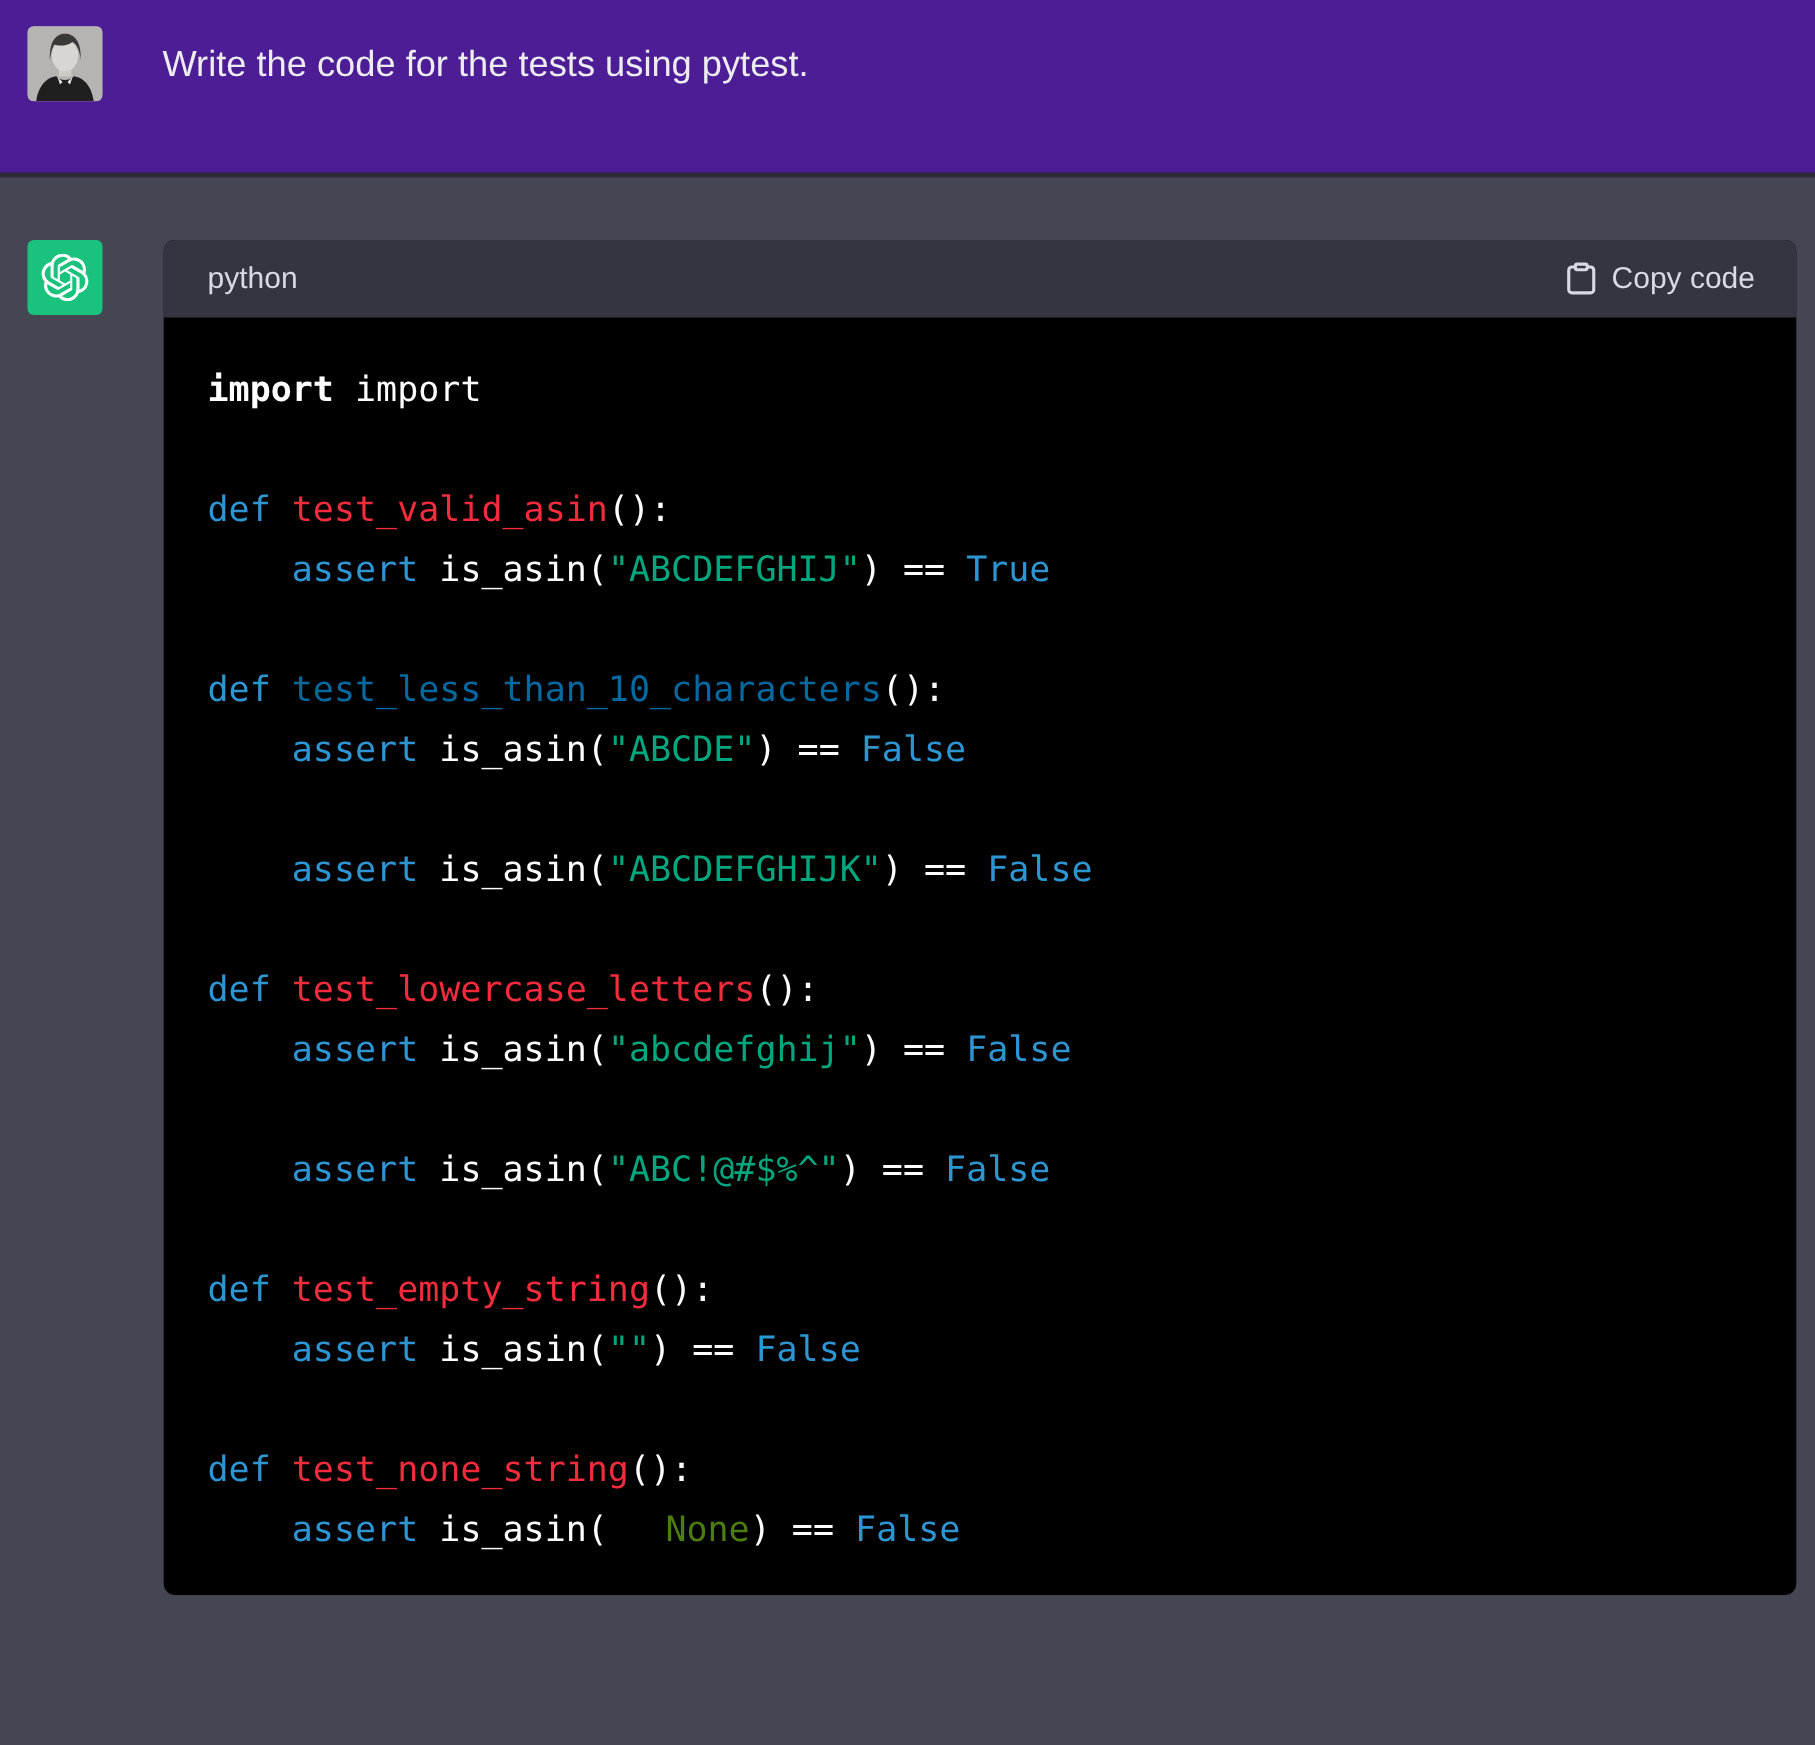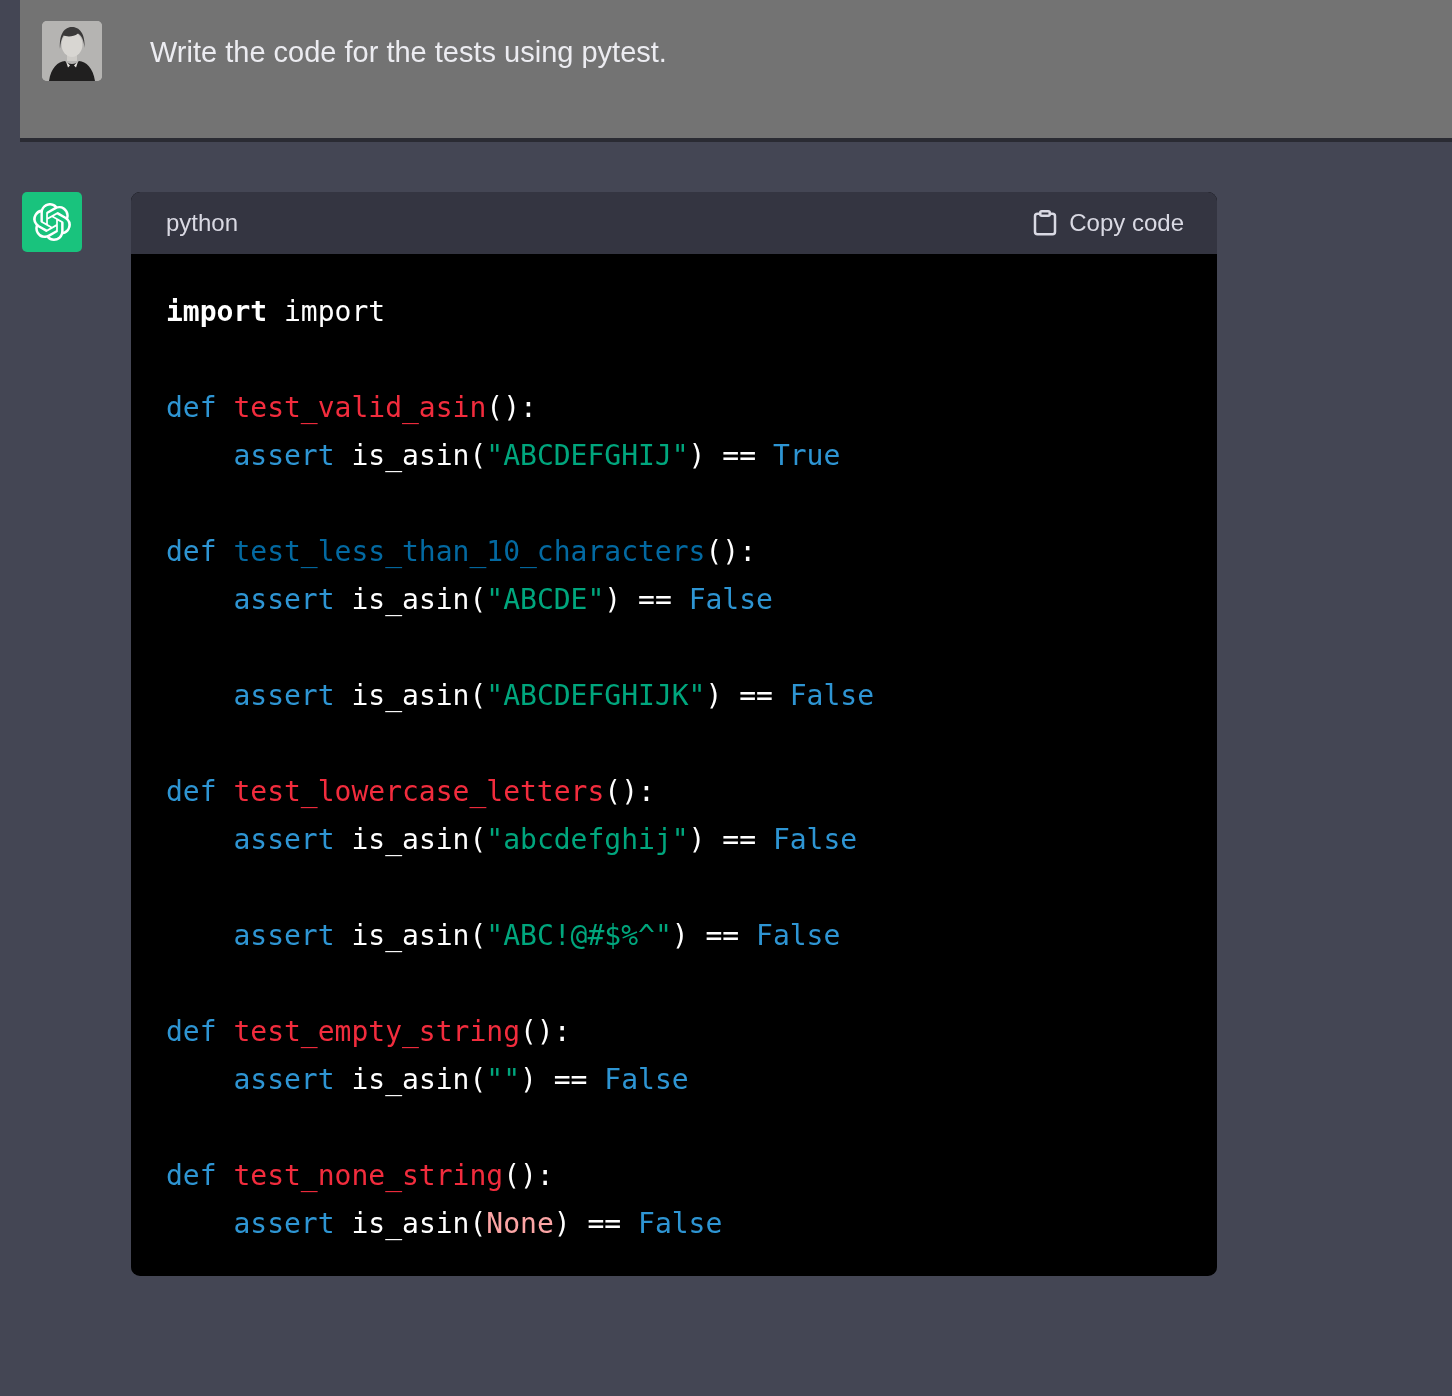--- a/index.html
+++ b/index.html
@@ -7,23 +7,22 @@
   body {
     width: 1452px; height: 1396px;
     background: #444654;
     font-family: "Liberation Sans", sans-serif;
     position: relative;
     overflow: hidden;
   }
   .user-row {
     position: relative;
     height: 142px;
-    background: #737373;
+    background: #4c1d95;
     border-bottom: 4px solid #2a2b33;
-    margin-left: 20px;
   }
   .avatar {
     width: 60px; height: 60px;
     border-radius: 5px;
     overflow: hidden;
     flex: none;
   }
   .user-avatar { position: absolute; left: 22px; top: 21px; background: #b5b4b2; }
   .user-avatar svg, .bot-avatar svg { display: block; }
   .user-text {
@@ -32,21 +31,21 @@
     color: #ececf1;
   }
   .assistant-row { position: relative; height: 1250px; background: #444654; }
   .bot-avatar {
     position: absolute; left: 22px; top: 50px;
     background: #19c37d;
     display: flex; align-items: center; justify-content: center;
   }
   .code-block {
     position: absolute; left: 131px; top: 50px;
-    width: 1086px;
+    width: 1306px;
     border-radius: 9px;
     overflow: hidden;
     background: #000000;
   }
   .code-header {
     height: 62px;
     background: #343541;
     display: flex; align-items: center;
     padding: 0 33px 0 35px;
     font-size: 24px;
@@ -119,16 +118,16 @@
         <div class="code-line">&nbsp;</div>
         <div class="code-line"><span style="color: rgb(46, 149, 211);">def</span><span style="color: rgb(255, 255, 255);"> </span><span style="color: rgb(242, 44, 61);">test_lowercase_letters</span><span style="color: rgb(255, 255, 255);">():</span></div>
         <div class="code-line"><span style="color: rgb(255, 255, 255);">    </span><span style="color: rgb(46, 149, 211);">assert</span><span style="color: rgb(255, 255, 255);"> is_asin(</span><span style="color: rgb(0, 166, 125);">"abcdefghij"</span><span style="color: rgb(255, 255, 255);">) == </span><span style="color: rgb(46, 149, 211);">False</span></div>
         <div class="code-line">&nbsp;</div>
         <div class="code-line"><span style="color: rgb(255, 255, 255);">    </span><span style="color: rgb(46, 149, 211);">assert</span><span style="color: rgb(255, 255, 255);"> is_asin(</span><span style="color: rgb(0, 166, 125);">"ABC!@#$%^"</span><span style="color: rgb(255, 255, 255);">) == </span><span style="color: rgb(46, 149, 211);">False</span></div>
         <div class="code-line">&nbsp;</div>
         <div class="code-line"><span style="color: rgb(46, 149, 211);">def</span><span style="color: rgb(255, 255, 255);"> </span><span style="color: rgb(242, 44, 61);">test_empty_string</span><span style="color: rgb(255, 255, 255);">():</span></div>
         <div class="code-line"><span style="color: rgb(255, 255, 255);">    </span><span style="color: rgb(46, 149, 211);">assert</span><span style="color: rgb(255, 255, 255);"> is_asin(</span><span style="color: rgb(0, 166, 125);">""</span><span style="color: rgb(255, 255, 255);">) == </span><span style="color: rgb(46, 149, 211);">False</span></div>
         <div class="code-line">&nbsp;</div>
         <div class="code-line"><span style="color: rgb(46, 149, 211);">def</span><span style="color: rgb(255, 255, 255);"> </span><span style="color: rgb(242, 44, 61);">test_none_string</span><span style="color: rgb(255, 255, 255);">():</span></div>
-        <div class="code-line"><span style="color: rgb(255, 255, 255);">    </span><span style="color: rgb(46, 149, 211);">assert</span><span style="color: rgb(255, 255, 255);"> is_asin(</span><span style="color: #fca5a5;">None</span><span style="color: rgb(255, 255, 255);">) == </span><span style="color: rgb(46, 149, 211);">False</span></div>
+        <div class="code-line"><span style="color: rgb(255, 255, 255);">    </span><span style="color: rgb(46, 149, 211);">assert</span><span style="color: rgb(255, 255, 255);"> is_asin(</span><span style="color: #4d7c0f; margin-left: 46px;">None</span><span style="color: rgb(255, 255, 255);">) == </span><span style="color: rgb(46, 149, 211);">False</span></div>
       </div>
   </div>
 </div>
 
 </body></html>

